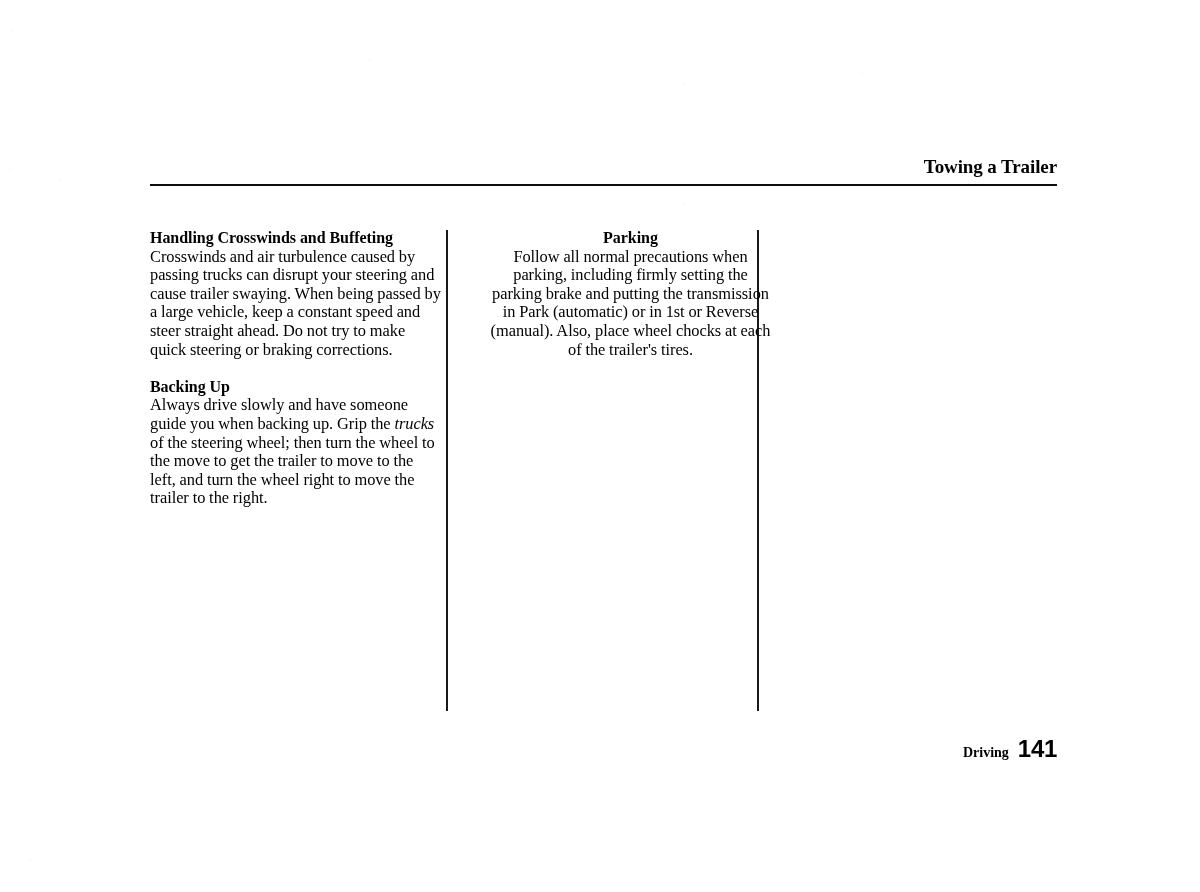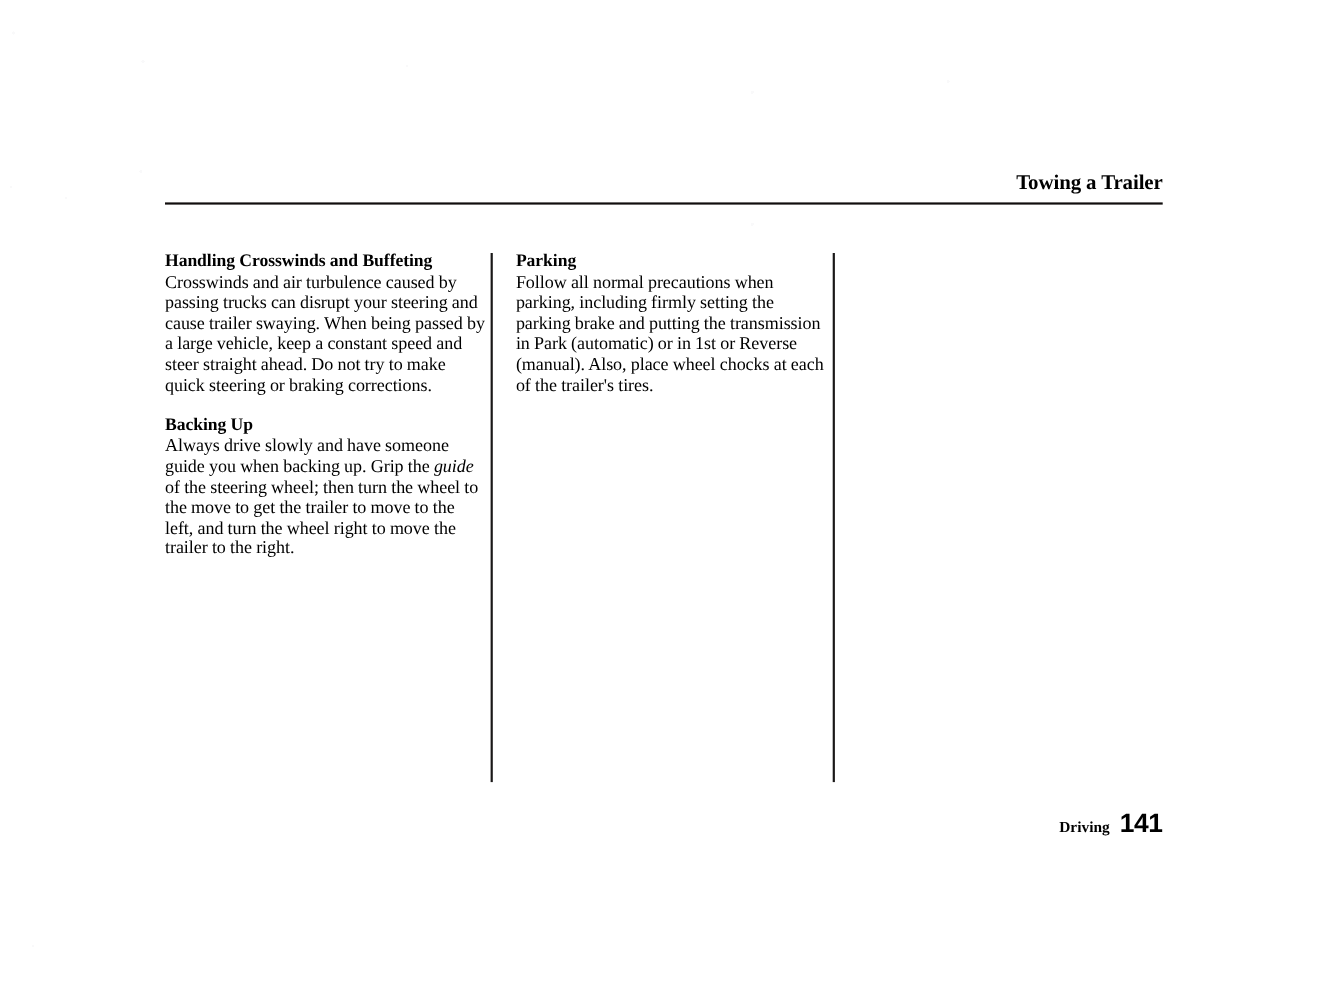--- a/index.html
+++ b/index.html
@@ -57,21 +57,21 @@
 
   
   .column {
     position: absolute;
     top: 229px;
     font-size: 16.4px;
     line-height: 18.6px;
     text-align: left;
   }
   .column.one   { left: 150px; width: 291px; }
-  .column.two   { left: 469px; width: 285px; }
+  .column.two   { left: 488px; width: 285px; text-align: center; }
   .column.three { left: 773px; width: 285px; }
 
   .block + .block { margin-top: 18.6px; }
 
   .block-heading {
     font-weight: bold;
     font-size: 16px;
     line-height: 18.6px;
     margin: 0;
     letter-spacing: -0.05px;
@@ -147,21 +147,21 @@
   <div class="col-rule first"></div>
   <div class="col-rule second"></div>
 
   <div class="column one" id="column-one">
       <div class="block">
         <div class="block-heading">Handling Crosswinds and Buffeting</div>
         <p class="block-body"><span>Crosswinds and air turbulence caused by passing trucks can disrupt your steering and cause trailer swaying. When being passed by a large vehicle, keep a constant speed and steer straight ahead. Do not try to make quick steering or braking corrections.</span></p>
       </div>
       <div class="block">
         <div class="block-heading">Backing Up</div>
-        <p class="block-body"><span>Always drive slowly and have someone guide you when backing up. Grip the </span><em>guide</em><span> of the steering wheel; then turn the wheel to the move to get the trailer to move to the left, and turn the wheel right to move the trailer to the right.</span></p>
+        <p class="block-body"><span>Always drive slowly and have someone guide you when backing up. Grip the </span><em>trucks</em><span> of the steering wheel; then turn the wheel to the move to get the trailer to move to the left, and turn the wheel right to move the trailer to the right.</span></p>
       </div>
     </div>
   <div class="column two" id="column-two">
       <div class="block">
         <div class="block-heading">Parking</div>
         <p class="block-body"><span>Follow all normal precautions when parking, including firmly setting the parking brake and putting the transmission in Park (automatic) or in 1st or Reverse (manual). Also, place wheel chocks at each of the trailer's tires.</span></p>
       </div>
     </div>
   <div class="column three" id="column-three"></div>
 

